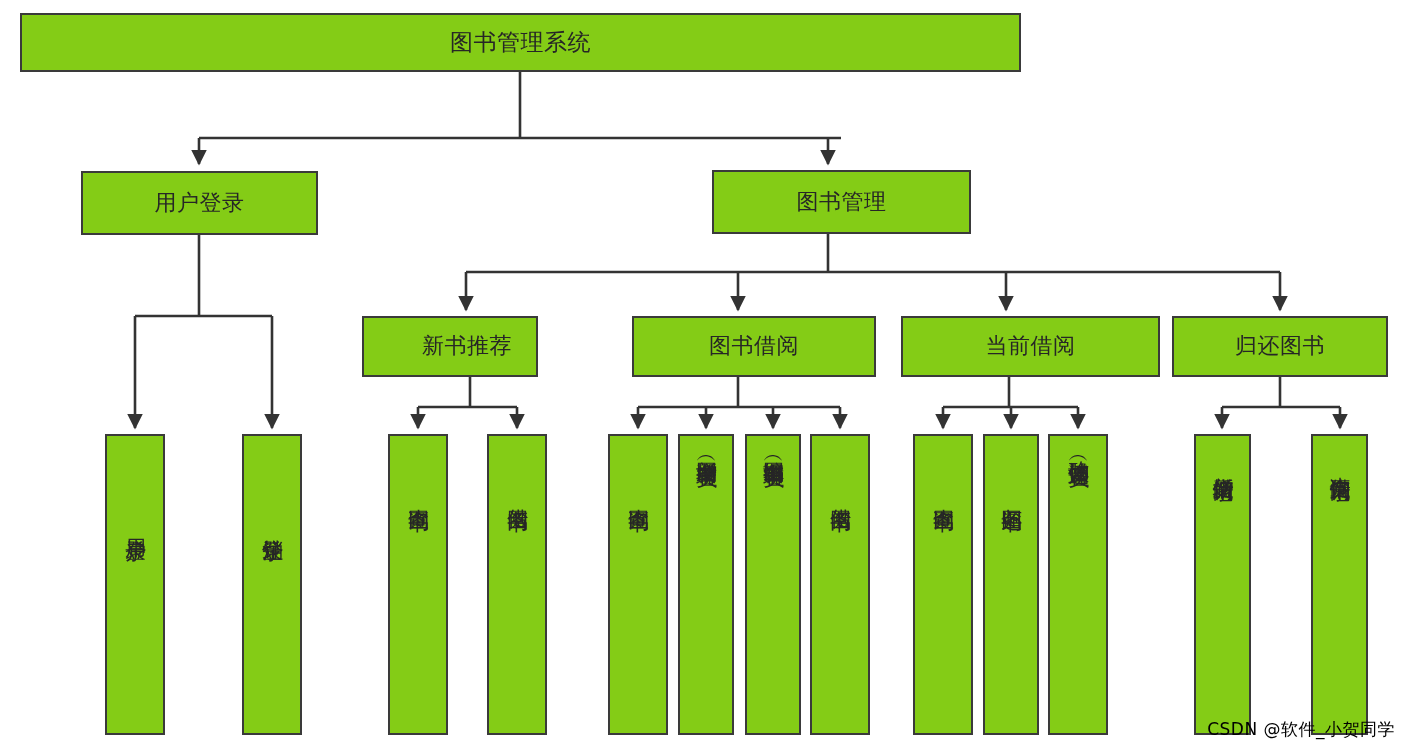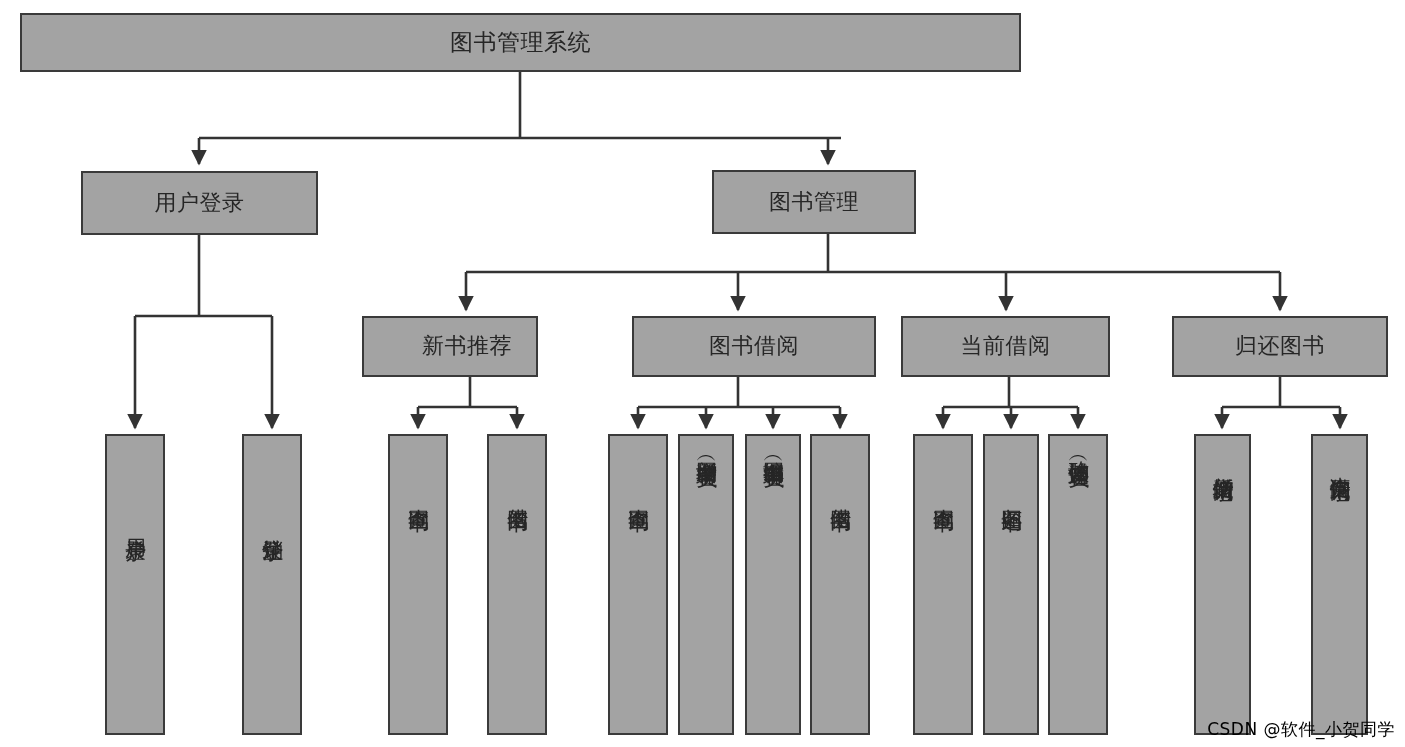--- a/index.html
+++ b/index.html
@@ -22,21 +22,21 @@
     position: absolute;
     left: 0;
     top: 0;
     width: 1405px;
     height: 747px;
   }
   .node {
     position: absolute;
     box-sizing: border-box;
     border: 2.2px solid #3a3a3a;
-    background: #a3a3a3;
+    background: #84cc16;
     color: #262626;
     display: flex;
     align-items: center;
     justify-content: center;
     text-align: left;
     font-family: "DejaVu Sans", "Liberation Sans", sans-serif;
   }
   .node-h {
     font-size: 22px;
     letter-spacing: 0.5px;
@@ -133,25 +133,25 @@
       <path d="M 1280 377 L 1280 407"></path>
       <path d="M 1222 407 L 1340 407"></path>
       <path d="M 1222 407 L 1222 428" marker-end="url(#arrowhead)"></path>
       <path d="M 1340 407 L 1340 428" marker-end="url(#arrowhead)"></path>
     </g>
   </svg>
 
   <div class="node node-h node-root" style="left:20px; top:13px; width:1001px; height:59px;">图书管理系统</div>
 
   <div class="node node-h" style="left:81px; top:171px; width:237px; height:64px;">用户登录</div>
-  <div class="node node-h" style="left:712px; top:170px; width:204px; height:64px;">图书管理</div>
+  <div class="node node-h" style="left:712px; top:170px; width:259px; height:64px;">图书管理</div>
 
   <div class="node node-h" style="left:362px; top:316px; width:176px; height:61px;padding-left:34px;">新书推荐</div>
   <div class="node node-h" style="left:632px; top:316px; width:244px; height:61px;">图书借阅</div>
-  <div class="node node-h" style="left:901px; top:316px; width:209px; height:61px;">当前借阅</div>
+  <div class="node node-h" style="left:901px; top:316px; width:259px; height:61px;">当前借阅</div>
   <div class="node node-h" style="left:1172px; top:316px; width:216px; height:61px;">归还图书</div>
 
   <div class="node node-v pad-top-lg" style="left:105px; top:434px; width:60px; height:301px;">
     <span class="vtext">用户登录</span>
   </div>
   <div class="node node-v pad-top-lg" style="left:242px; top:434px; width:60px; height:301px;">
     <span class="vtext">注销登录</span>
   </div>
 
   <div class="node node-v pad-top-md" style="left:388px; top:434px; width:60px; height:301px;">

